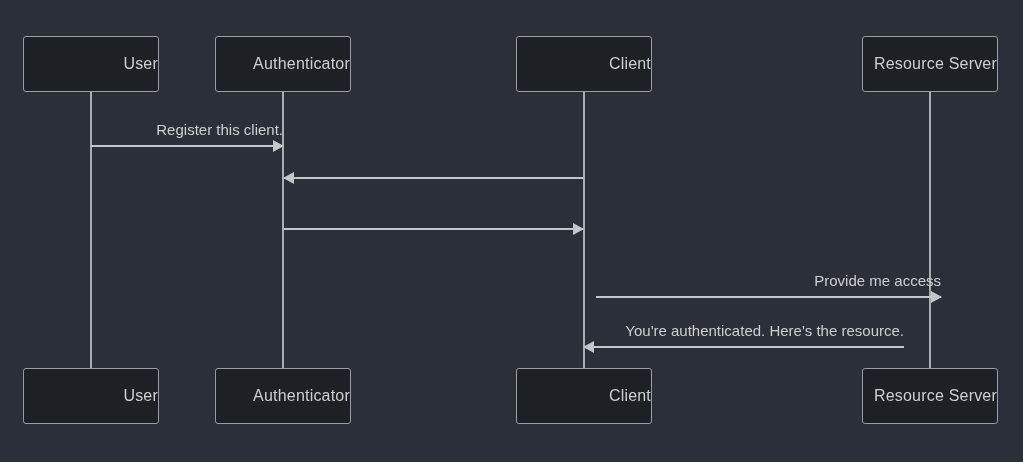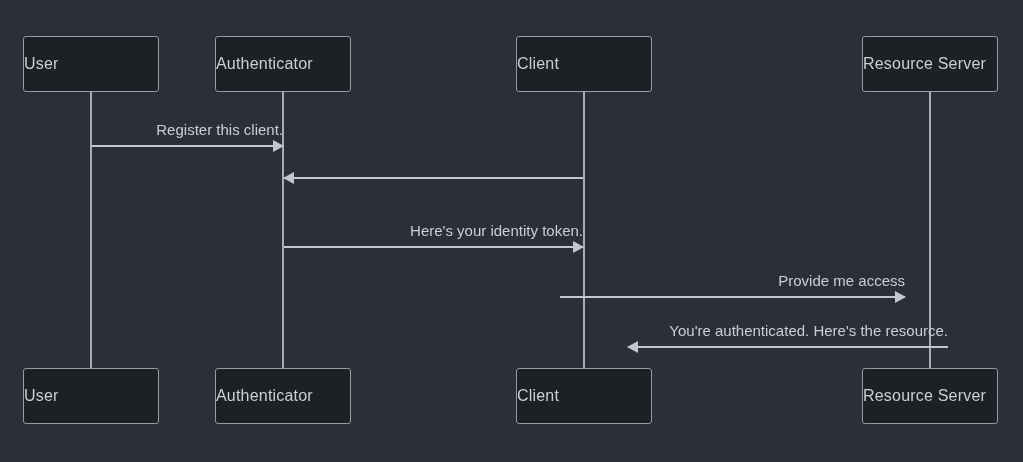--- a/index.html
+++ b/index.html
@@ -25,21 +25,21 @@
   .actor{
     position:absolute;
     width:136px;
     height:56px;
     box-sizing:border-box;
     background:var(--actor-fill);
     border:1px solid var(--actor-border);
     border-radius:3px;
     display:flex;
     align-items:center;
-    justify-content:flex-start;
+    justify-content:flex-end;
     color:var(--text);
     font-size:16px;
     letter-spacing:0.2px;
   }
   .lifeline{
     position:absolute;
     top:92px;
     height:276px;
     width:2px;
     background:var(--lifeline);
@@ -124,33 +124,32 @@
     </div>
   </div>
 
   <div class="msg" style="left:284px;top:171px;width:299px;">
     <div class="msg-line">
       <span class="arrowhead left"></span>
     </div>
   </div>
 
   <div class="msg" style="left:284px;top:222px;width:299px;">
-    <div class="msg-label">Here's your identity token.</div>
     <div class="msg-line">
       <span class="arrowhead right"></span>
     </div>
   </div>
 
-  <div class="msg" style="left:560px;top:272px;width:345px;">
+  <div class="msg" style="left:596px;top:272px;width:345px;">
     <div class="msg-label">Provide me access</div>
     <div class="msg-line">
       <span class="arrowhead right"></span>
     </div>
   </div>
 
-  <div class="msg" style="left:584px;top:322px;width:320px;padding-left:44px;">
+  <div class="msg" style="left:584px;top:322px;width:320px;">
     <div class="msg-label">You're authenticated. Here's the resource.</div>
     <div class="msg-line">
       <span class="arrowhead left"></span>
     </div>
   </div>
 
 </div>
 
 </body></html>

